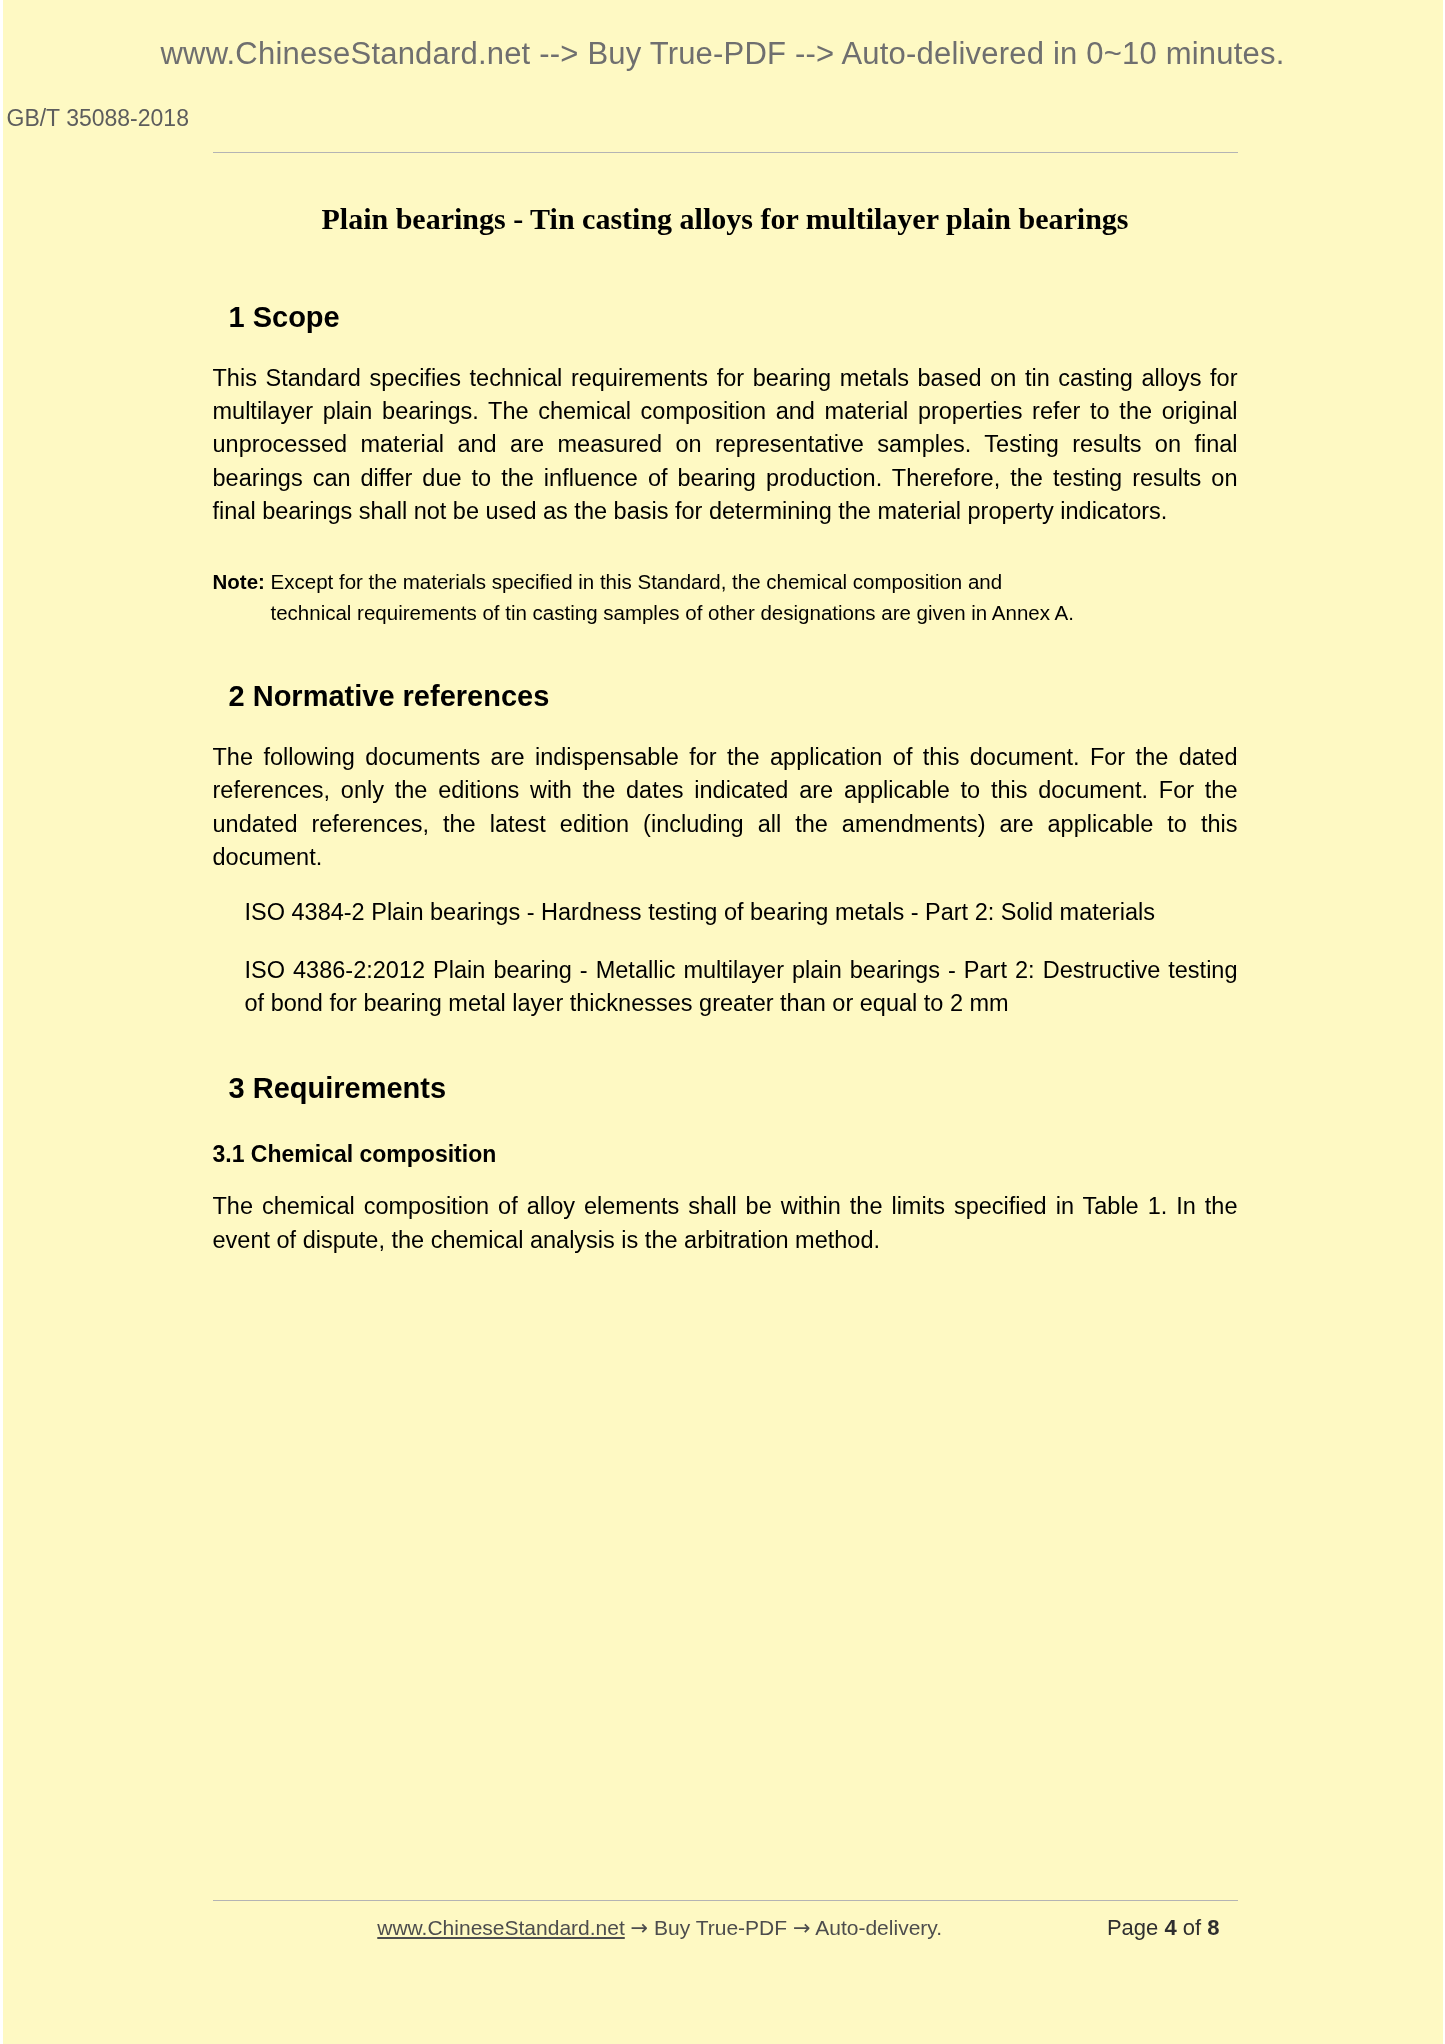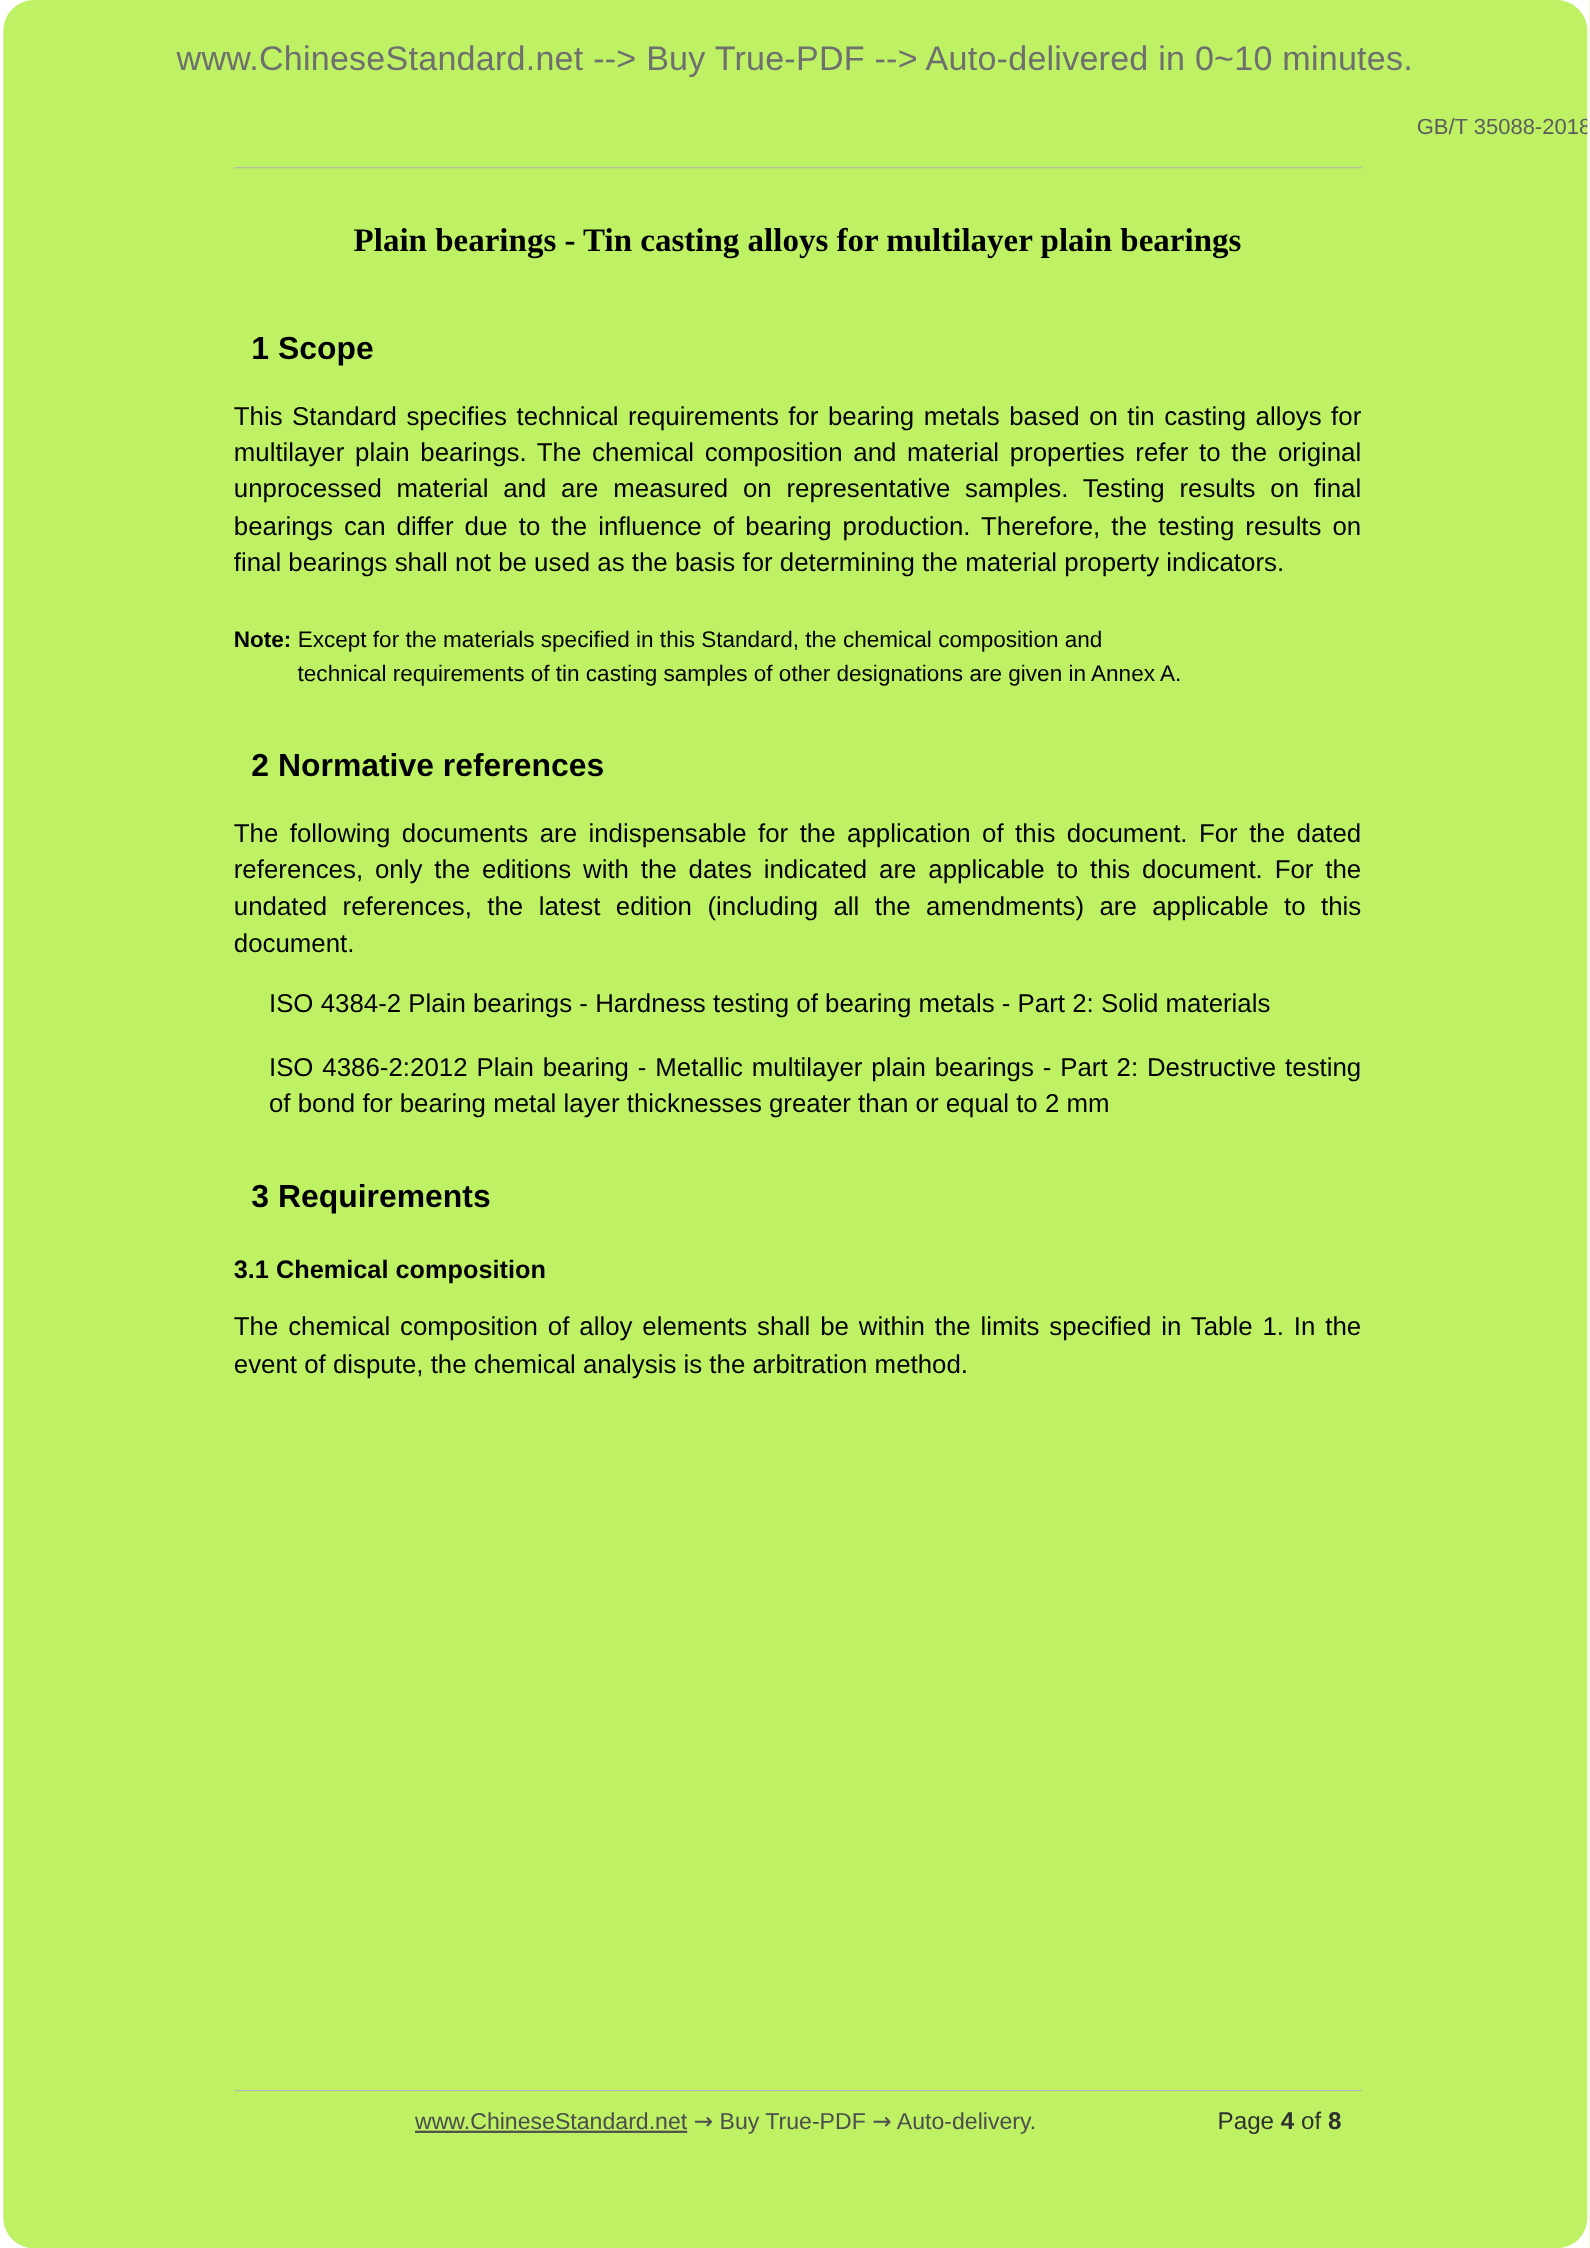--- a/index.html
+++ b/index.html
@@ -9,43 +9,42 @@
   }
   body {
     font-family: "Liberation Sans", sans-serif;
     color: #000000;
   }
   .page {
     position: relative;
     width: 1440px;
     height: 2044px;
     margin: 0 auto;
-    background: #bef264;
+    background: #fef9c3;
     box-sizing: border-box;
     overflow: hidden;
-    border-radius: 28px;
   }
   .watermark {
     position: absolute;
     top: 36px;
     left: 0;
     width: 100%;
     text-align: center;
     font-size: 31px;
     color: #6f6f6f;
     letter-spacing: 0.2px;
     white-space: nowrap;
   }
   .doc-code {
     position: absolute;
     top: 105px;
     left: 4px;
     width: 100%;
-    text-align: right;
-    font-size: 20px;
+    text-align: left;
+    font-size: 23px;
     color: #5d5d5d;
   }
   .header-rule {
     position: absolute;
     top: 152px;
     left: 210px;
     width: 1025px;
     height: 1px;
     background: #b4b4b4;
   }

